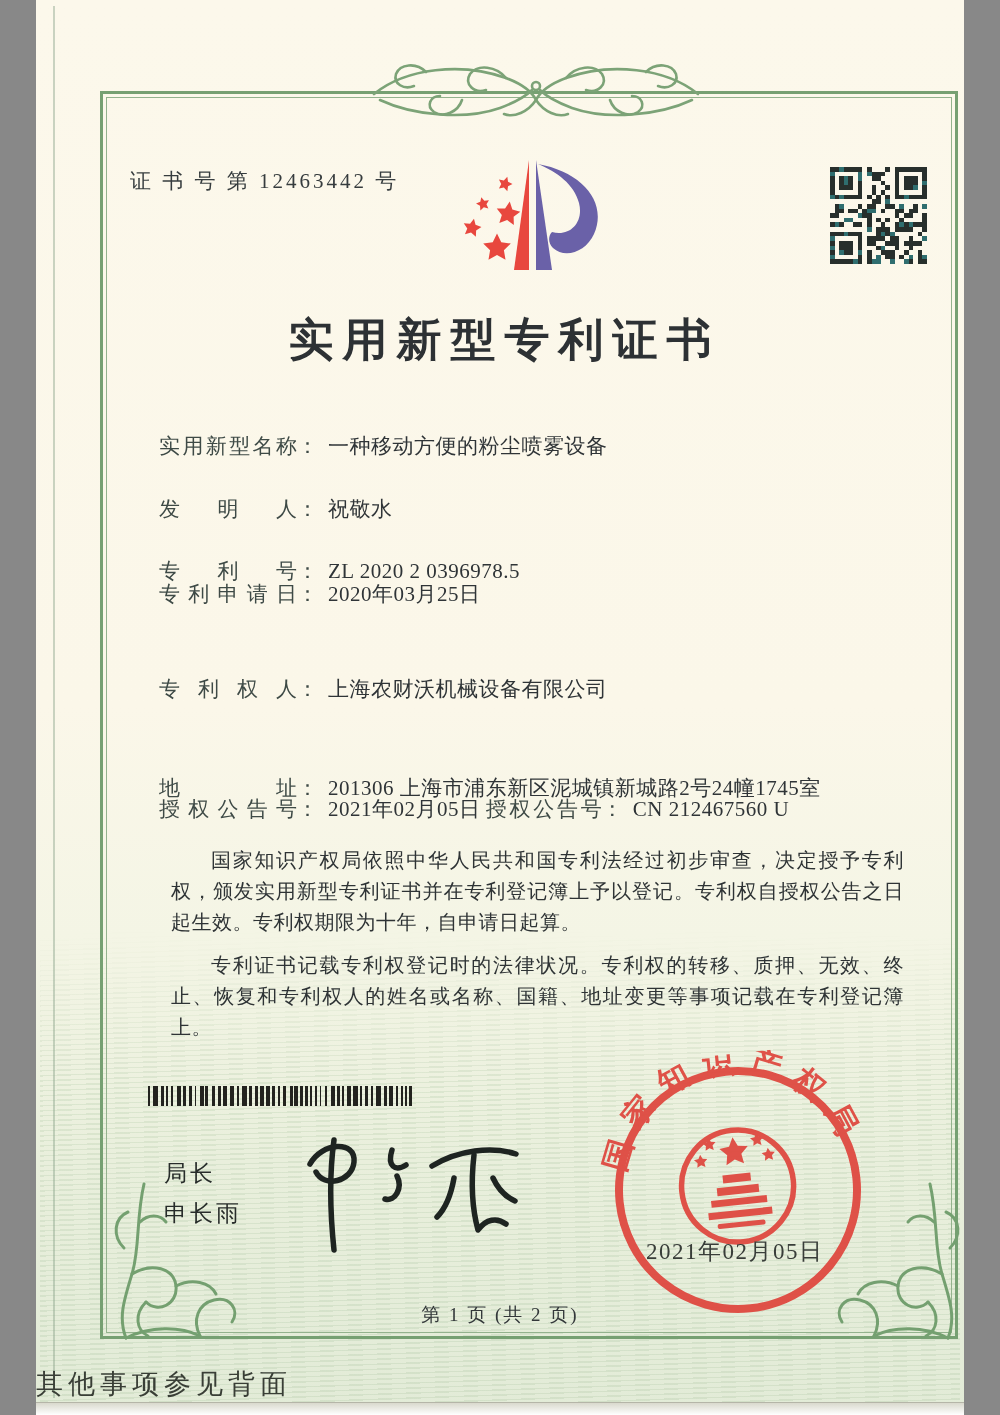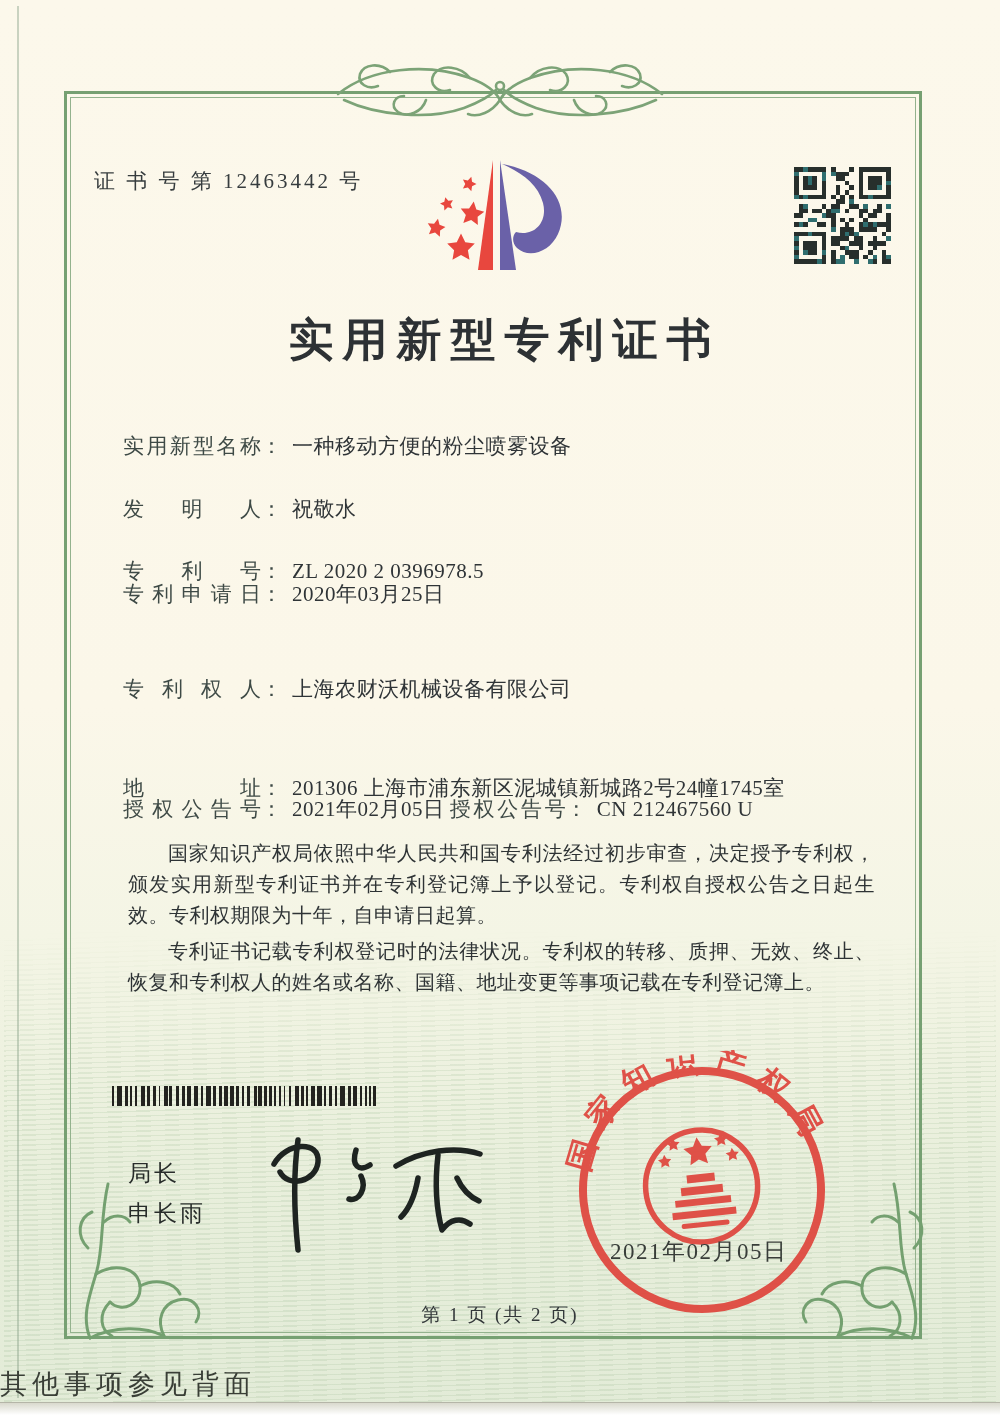--- a/index.html
+++ b/index.html
@@ -1,16 +1,16 @@
 <!DOCTYPE html>
 <html><head>
 <meta charset="utf-8">
 <style>
   html,body{margin:0;padding:0;background:#888;}
-  .page{position:relative;width:1000px;height:1415px;margin:0 auto;overflow:hidden;
+  .page{position:relative;width:928px;height:1415px;margin:0 auto;overflow:hidden;
     background:linear-gradient(180deg,#fcf8eb 0%,#fbf7e9 50%,#f4f5e5 66%,#e9efdc 82%,#e2ebd7 100%);
     font-family:"Liberation Serif","DejaVu Serif",serif;color:#31373a;}
   .page *{position:absolute;box-sizing:border-box;}
   .waves{left:4px;right:4px;top:930px;height:485px;
     background:repeating-linear-gradient(178deg,rgba(120,164,114,.14) 0 1.5px,rgba(255,255,255,0) 1.5px 5px);
     -webkit-mask-image:linear-gradient(to bottom,transparent,#000 30%);
     mask-image:linear-gradient(to bottom,transparent,#000 30%);}
   .edge-left{left:17px;top:6px;width:2px;height:1392px;background:rgba(140,165,140,.45);}
   .bottom-edge{left:0;right:0;top:1402px;height:13px;background:linear-gradient(#d9d9cd,#ffffff);border-top:1px solid #b5b5a8;}
   .frame{left:64px;top:91px;width:858px;height:1248px;border:3px solid #76a072;}
@@ -25,21 +25,21 @@
   .title{left:0;width:100%;top:310px;margin:0;text-align:center;font-size:45px;font-weight:700;
     letter-spacing:9px;text-indent:9px;color:#2d3134;}
   .row{left:123px;width:790px;height:30px;font-size:21px;white-space:nowrap;}
   .row span{position:static;}
   .flabel{display:inline-block;width:138px;text-align:justify;text-align-last:justify;color:#3e4a46;vertical-align:top;}
   .colon{margin-right:10px;color:#3e4a46;}
   .fvalue{color:#2f3437;letter-spacing:.5px;}
   .cell2{position:absolute;left:377px;top:0;white-space:nowrap;}
   .cell2 .flabel{width:116px;}
   .paras{left:123px;top:833px;width:757px;font-size:20px;line-height:31px;text-align:justify;color:#2e3335;}
-  .paras p{position:static;margin:5px;text-indent:2em;letter-spacing:.5px;}
+  .paras p{position:static;margin:12px;text-indent:2em;letter-spacing:.5px;}
   .barcode{left:112px;top:1086px;width:272px;height:20px;font-size:0;white-space:nowrap;overflow:hidden;}
   .barcode i{display:inline-block;position:static;height:100%;background:#23231f;}
   .director-title{left:128px;top:1158px;font-size:23px;letter-spacing:3px;color:#272c2a;}
   .director-name{left:128px;top:1198px;font-size:23px;letter-spacing:3px;color:#272c2a;font-family:Liberation Serif, serif;}
   .signature{left:262px;top:1118px;width:240px;height:145px;}
   .seal{left:566px;top:1054px;width:272px;height:272px;transform:rotate(-6deg);opacity:.93;}
   .seal-date{left:610px;top:1236px;font-size:23px;letter-spacing:1.5px;color:#383d39;z-index:5;}
   .page-info{left:0;width:100%;top:1302px;text-align:center;font-size:19px;letter-spacing:2px;color:#33383a;}
   .footer-note{left:0;width:100%;top:1366px;text-align:left;font-size:27px;letter-spacing:5px;color:#393e36;}
 </style>

